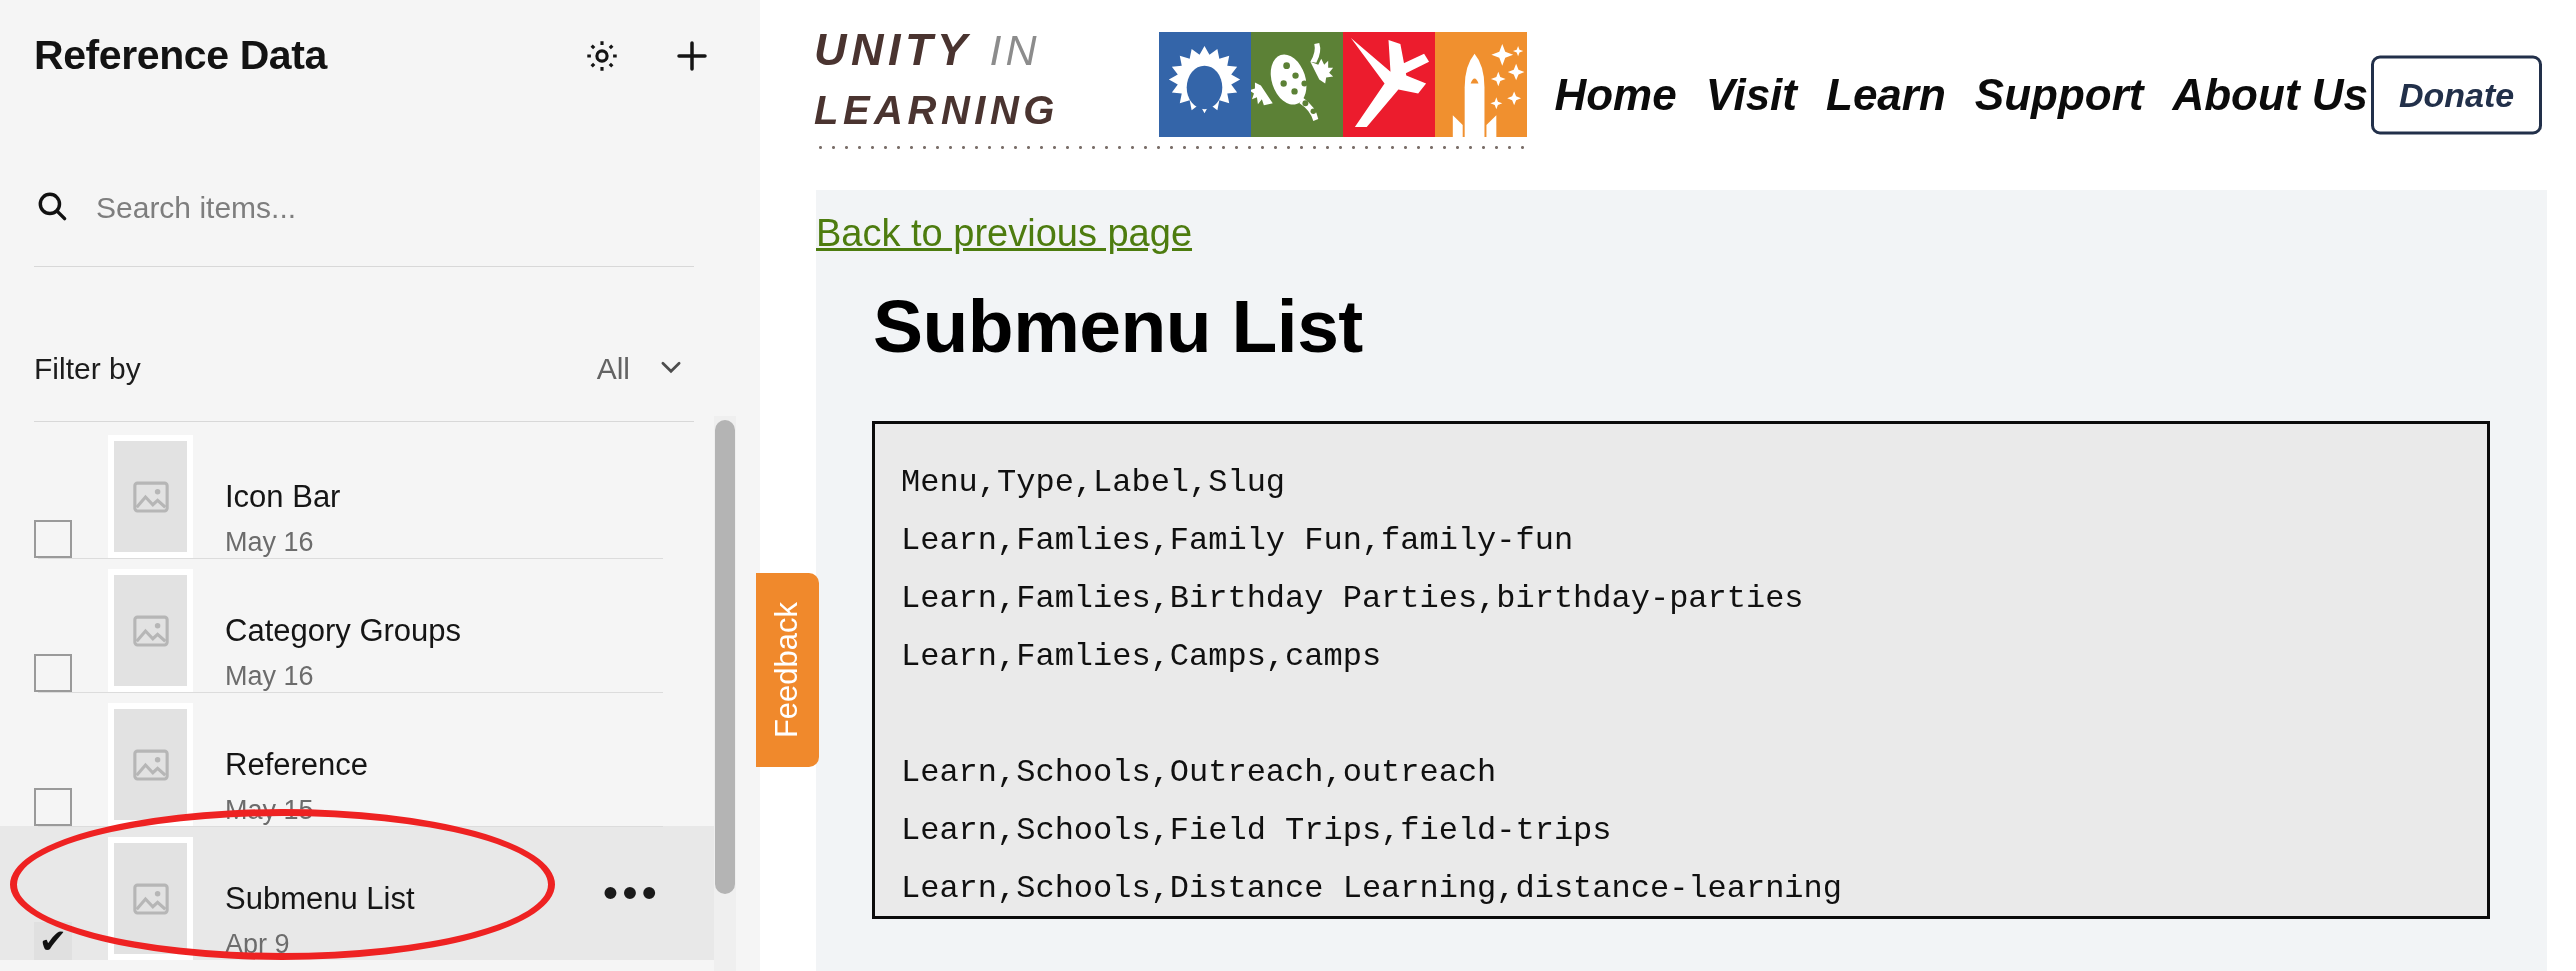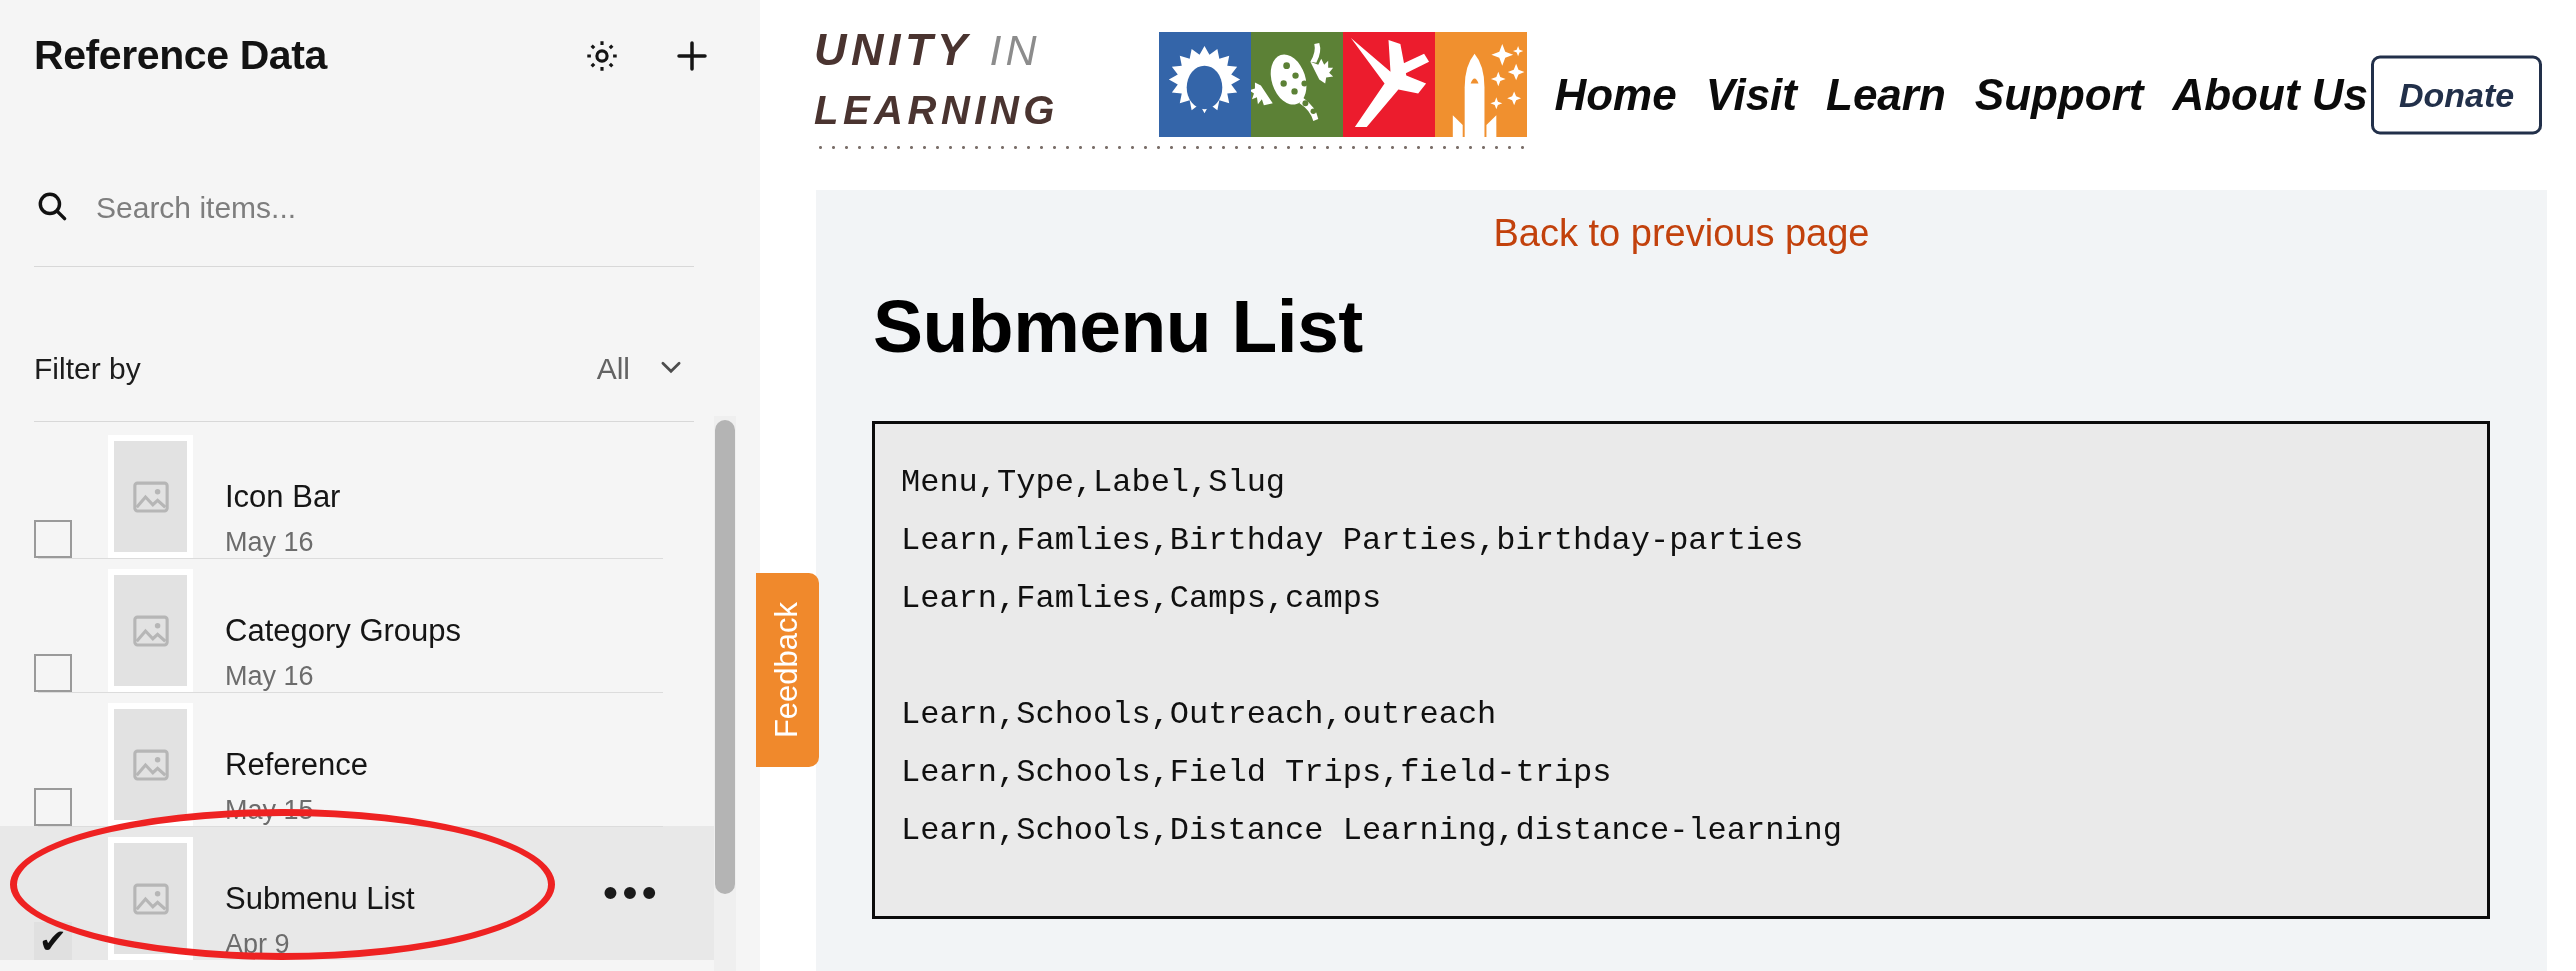--- a/index.html
+++ b/index.html
@@ -176,22 +176,22 @@
     cursor: pointer;
   }
 
   
   .content-panel {
     position: absolute; left: 56px; top: 190px;
     width: 1731px; height: 781px; background: #f2f4f6;
   }
   .back-link {
     position: absolute; left: 0; top: 22px; width: 100%;
-    text-align: center; font-size: 38px; color: #c2410c;
-    cursor: pointer;
+    text-align: left; font-size: 38px; color: #4d7c0f;
+    text-decoration: underline; cursor: pointer;
   }
   .page-title {
     position: absolute; left: 57px; top: 93px;
     font-size: 75px; font-weight: 700; color: #000000; letter-spacing: -0.5px;
   }
   .csv-box {
     position: absolute; left: 56px; top: 231px;
     width: 1618px; height: 498px;
     background: #eaeaea; border: 3px solid #0b0b0b;
     padding: 30px 0 0 26px;
@@ -417,20 +417,21 @@
 
       <div class="donate-btn">Donate</div>
     </div>
 
     <div class="content-panel">
       <div class="back-link">Back to previous page</div>
       <div class="page-title">Submenu List</div>
 
       <div class="csv-box">
         <div class="csv-line">Menu,Type,Label,Slug</div>
+        <div class="csv-line">Learn,Famlies,Family Fun,family-fun</div>
         <div class="csv-line">Learn,Famlies,Birthday Parties,birthday-parties</div>
         <div class="csv-line">Learn,Famlies,Camps,camps</div>
         <div class="csv-line">&nbsp;</div>
         <div class="csv-line">Learn,Schools,Outreach,outreach</div>
         <div class="csv-line">Learn,Schools,Field Trips,field-trips</div>
         <div class="csv-line">Learn,Schools,Distance Learning,distance-learning</div>
       </div>
     </div>
   </div>
 

